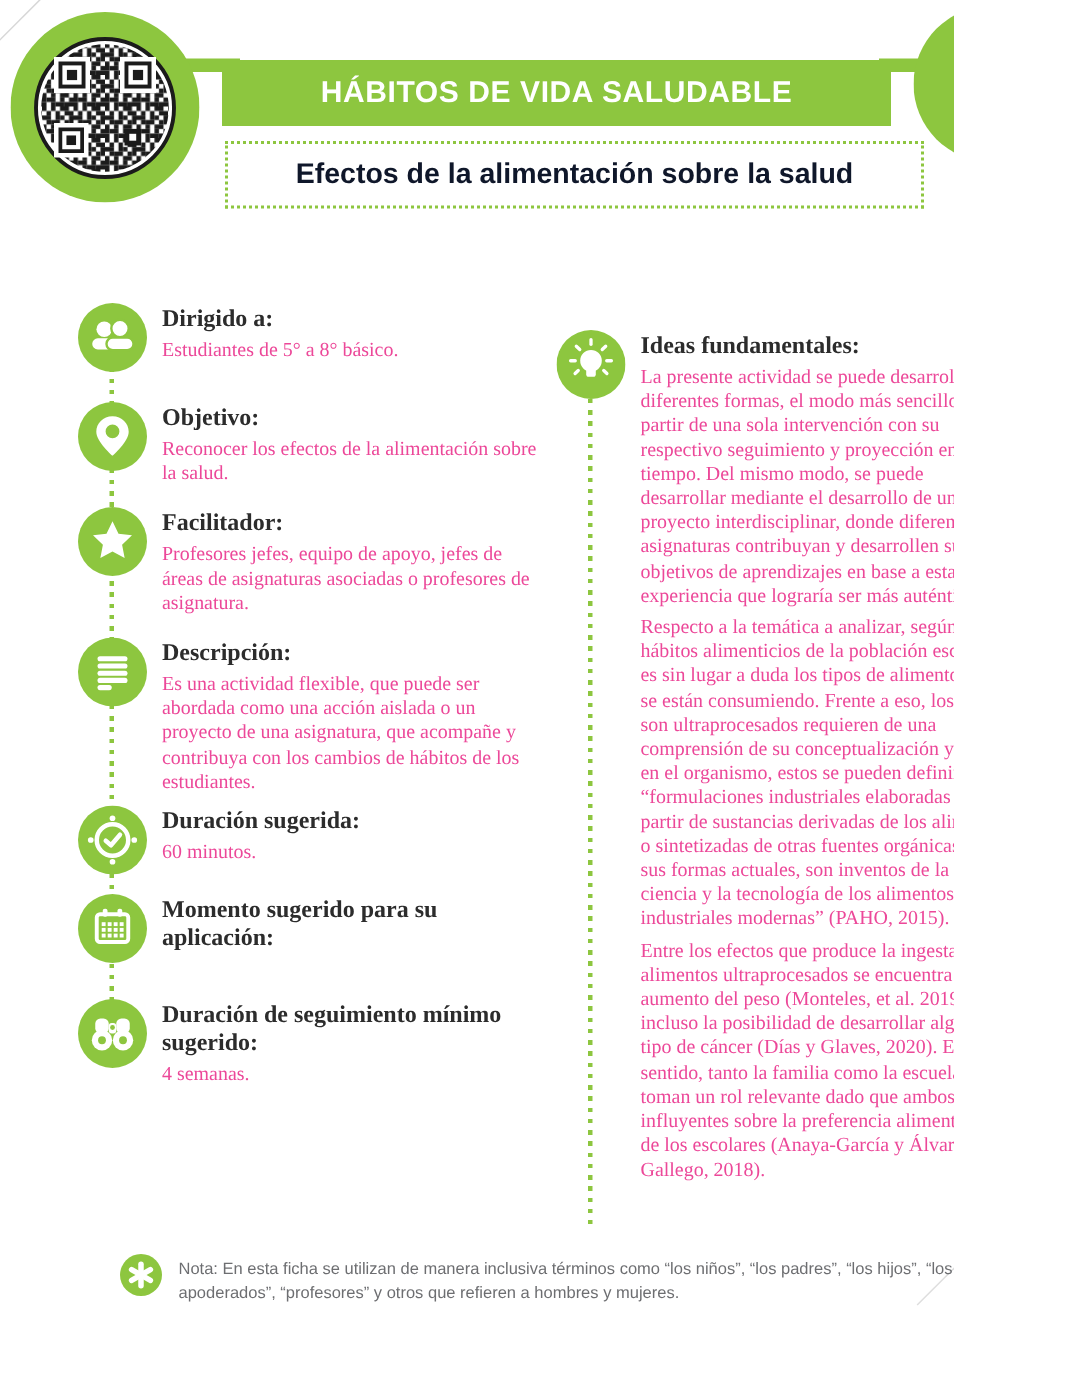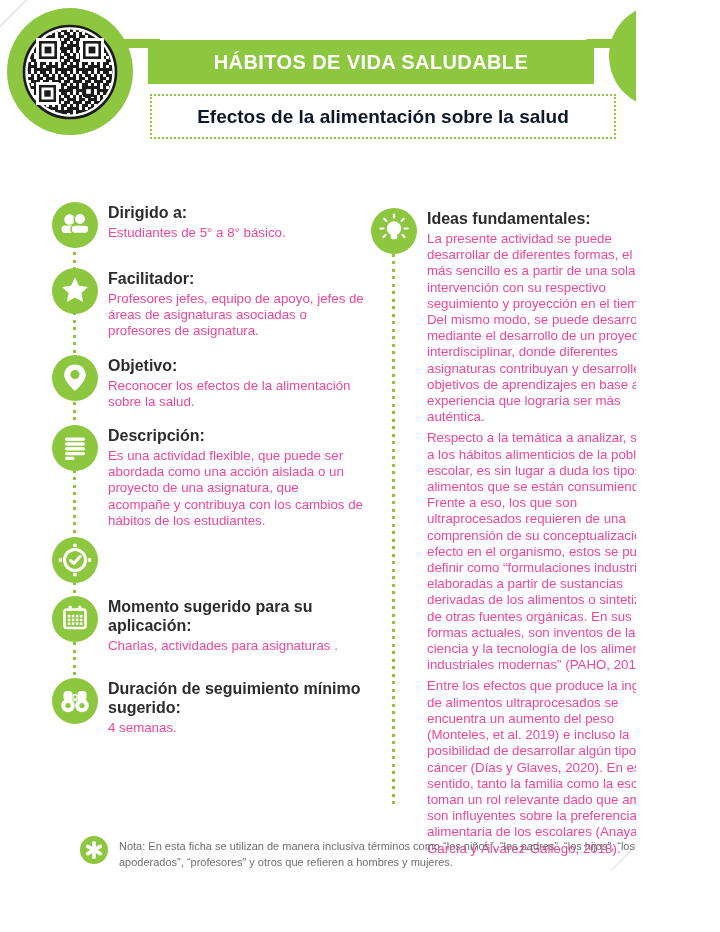--- a/index.html
+++ b/index.html
@@ -30,28 +30,28 @@
   .apple-circle { position:absolute; left:609px; top:4px; width:104px; height:104px; }
   .vline { position:absolute; left:675px; top:106px; width:4px; height:768px; background:#8dc63f; }
   .page-num {
     position:absolute; left:663px; top:873px; width:29px; height:29px; border-radius:50%;
     background:#8dc63f; color:#fff; font-size:13px; font-weight:bold;
     display:flex; align-items:center; justify-content:center;
   }
   
   .col { position:absolute; }
   .left-col  { left:52px;  top:202px; width:322px; }
-  .right-col { left:371px; top:208px; width:302px; }
+  .right-col { left:371px; top:220px; width:302px; }
   .col::before {
     content:""; position:absolute; width:3px; left:21px; z-index:0;
     background:repeating-linear-gradient(180deg,#8dc63f 0 3px,transparent 3px 7.5px);
   }
   .left-col::before  { top:28px; height:474px; }
   .right-col::before { top:46px; height:550px; }
-  .section { position:relative; display:flex; z-index:1; }
+  .section { position:relative; display:flex; z-index:1;font-family:Liberation Serif, serif; }
   .icon-circle { width:46px; height:46px; flex:none; margin-right:10px; position:relative; z-index:1; }
   .icon-circle svg { display:block; }
   .sec-text { padding-top:1px; }
   .left-col .sec-text { width:256px; }
   .right-col .sec-text { width:252px; }
   .sec-title { margin:0 0 3px 0; font-size:16px; line-height:19px; font-weight:bold; color:#2c2c2c; }
   .sec-body, .sec-par { margin:0; font-size:13.3px; line-height:16.2px; color:#ec4899; }
   .sec-par { margin-bottom:5px; }
   .mb20{margin-bottom:20px}.mb15{margin-bottom:15px}
   .mb8{margin-bottom:8px}.mb13{margin-bottom:13px}.mb12{margin-bottom:24px}
@@ -161,39 +161,39 @@
       <div class="sec-text">
         <h3 class="sec-title">Dirigido a:</h3>
         <p class="sec-body">Estudiantes de 5° a 8° básico.</p>
       </div>
     </div>
 
     <div class="section mb15">
       <div class="icon-circle">
         <svg width="46" height="46" viewBox="0 0 46 46">
           <circle cx="23" cy="23" r="23" fill="#8dc63f"></circle>
+          <path fill="#fff" fill-rule="evenodd" d="M23 9.5c-6.3 0-10.8 4.8-10.8 10.4 0 6.8 10.8 16 10.8 16s10.8-9.2 10.8-16C33.8 14.3 29.3 9.5 23 9.5zM23 24.2a4.6 4.6 0 1 1 0-9.2 4.6 4.6 0 0 1 0 9.2z"></path>
+        </svg>
+      </div>
+      <div class="sec-text">
+        <h3 class="sec-title">Objetivo:</h3>
+        <p class="sec-body">Reconocer los efectos de la alimentación sobre la salud.</p>
+      </div>
+    </div>
+
+    <div class="section mb15">
+      <div class="icon-circle">
+        <svg width="46" height="46" viewBox="0 0 46 46">
+          <circle cx="23" cy="23" r="23" fill="#8dc63f"></circle>
           <polygon fill="#fff" points="23,9.5 27,17.8 36,18.9 29.4,25.1 31.1,34 23,29.6 14.9,34 16.6,25.1 10,18.9 19,17.8"></polygon>
         </svg>
       </div>
       <div class="sec-text">
         <h3 class="sec-title">Facilitador:</h3>
         <p class="sec-body">Profesores jefes, equipo de apoyo, jefes de áreas de asignaturas asociadas o profesores de asignatura.</p>
-      </div>
-    </div>
-
-    <div class="section mb15">
-      <div class="icon-circle">
-        <svg width="46" height="46" viewBox="0 0 46 46">
-          <circle cx="23" cy="23" r="23" fill="#8dc63f"></circle>
-          <path fill="#fff" fill-rule="evenodd" d="M23 9.5c-6.3 0-10.8 4.8-10.8 10.4 0 6.8 10.8 16 10.8 16s10.8-9.2 10.8-16C33.8 14.3 29.3 9.5 23 9.5zM23 24.2a4.6 4.6 0 1 1 0-9.2 4.6 4.6 0 0 1 0 9.2z"></path>
-        </svg>
-      </div>
-      <div class="sec-text">
-        <h3 class="sec-title">Objetivo:</h3>
-        <p class="sec-body">Reconocer los efectos de la alimentación sobre la salud.</p>
       </div>
     </div>
 
     <div class="section mb8">
       <div class="icon-circle">
         <svg width="46" height="46" viewBox="0 0 46 46">
           <circle cx="23" cy="23" r="23" fill="#8dc63f"></circle>
           <g fill="#fff">
             <rect x="13" y="12.5" width="20" height="3.4" rx="1.7"></rect>
             <rect x="13" y="17.3" width="20" height="3.4" rx="1.7"></rect>
@@ -215,20 +215,24 @@
           <circle cx="23" cy="23" r="23" fill="#8dc63f"></circle>
           <circle cx="23" cy="23" r="10.5" stroke="#fff" stroke-width="3" fill="none"></circle>
           <path d="M18.5 23.5 22 26.5 28 19.5" stroke="#fff" stroke-width="3" fill="none" stroke-linecap="round" stroke-linejoin="round"></path>
           <g fill="#fff">
             <circle cx="23" cy="8.5" r="1.9"></circle>
               <circle cx="37.5" cy="23" r="1.9"></circle>
             <circle cx="23" cy="37.5" r="1.9"></circle>
               <circle cx="8.5" cy="23" r="1.9"></circle>
           </g>
         </svg>
+      </div>
+      <div class="sec-text">
+        <h3 class="sec-title">Duración sugerida:</h3>
+        <p class="sec-body">60 minutos.</p>
       </div>
     </div>
 
     <div class="section mb12">
       <div class="icon-circle">
         <svg width="46" height="46" viewBox="0 0 46 46">
           <circle cx="23" cy="23" r="23" fill="#8dc63f"></circle>
           <rect x="12.5" y="13.5" width="21" height="18.5" rx="2.2" stroke="#fff" stroke-width="2.6" fill="none"></rect>
           <rect x="16.5" y="9.8" width="3.2" height="5.4" rx="1.4" fill="#fff"></rect>
           <rect x="26.3" y="9.8" width="3.2" height="5.4" rx="1.4" fill="#fff"></rect>
@@ -243,21 +247,20 @@
               <rect x="27.8" y="22.6" width="2.6" height="2.6"></rect>
             <rect x="15.8" y="26.4" width="2.6" height="2.6"></rect>
               <rect x="19.8" y="26.4" width="2.6" height="2.6"></rect>
               <rect x="23.8" y="26.4" width="2.6" height="2.6"></rect>
               <rect x="27.8" y="26.4" width="2.6" height="2.6"></rect>
           </g>
         </svg>
       </div>
       <div class="sec-text">
         <h3 class="sec-title">Momento sugerido para su aplicación:</h3>
-        <p class="sec-body">Charlas, actividades para asignaturas .</p>
       </div>
     </div>
 
     <div class="section">
       <div class="icon-circle">
         <svg width="46" height="46" viewBox="0 0 46 46">
           <circle cx="23" cy="23" r="23" fill="#8dc63f"></circle>
           <rect x="11.5" y="13" width="9" height="10" rx="3.5" fill="#fff"></rect>
           <rect x="25.5" y="13" width="9" height="10" rx="3.5" fill="#fff"></rect>
           <rect x="20.5" y="16" width="5" height="7" rx="2" fill="#fff"></rect>

